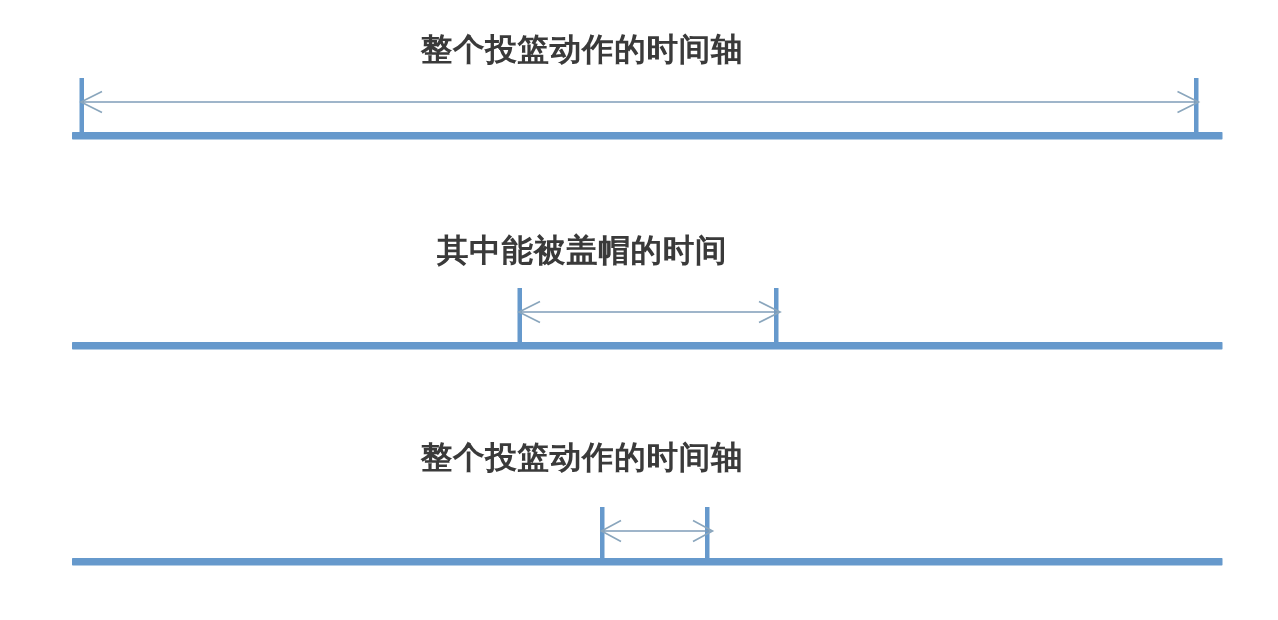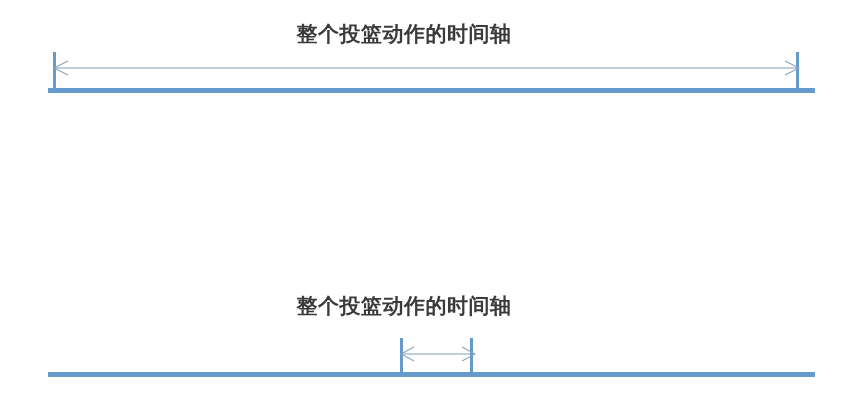--- a/index.html
+++ b/index.html
@@ -30,21 +30,21 @@
     left: 0;
     width: 852px;
   }
   .section-1 { top: 0px;   height: 140px; }
   .section-2 { top: 140px; height: 136px; }
   .section-3 { top: 276px; height: 137px; }
 
   
   .title {
     position: absolute;
-    left: 16px;
+    left: 0;
     width: 776px;
     text-align: center;
     font-size: 21px;
     font-weight: bold;
     color: #3a3a3a;
     letter-spacing: 0.5px;
     line-height: 24px;
     white-space: nowrap;
   }
   .section-1 .title { top: 22px; }
@@ -109,20 +109,39 @@
       <svg class="arrow-svg" style="left:50px; top:58px;" width="752" height="20">
         <line class="arrow-line" x1="5" y1="10" x2="748" y2="10"></line>
         <polyline class="arrow-head" points="18,3 4,10 18,17"></polyline>
         <polyline class="arrow-head" points="735,3 749,10 735,17"></polyline>
       </svg>
     </div>
 
     <div class="baseline"></div>
   </div>
 
+  <div class="section section-2">
+
+    <div class="title">其中能被盖帽的时间</div>
+
+    <div class="span-group">
+
+      <div class="tick" style="left:345px; top:52px; height:38px;"></div>
+
+      <div class="tick" style="left:516px; top:52px; height:38px;"></div>
+
+      <svg class="arrow-svg" style="left:342px; top:58px;" width="182" height="20">
+        <line class="arrow-line" x1="5" y1="10" x2="177" y2="10"></line>
+        <polyline class="arrow-head" points="18,3 4,10 18,17"></polyline>
+        <polyline class="arrow-head" points="164,3 178,10 164,17"></polyline>
+      </svg>
+    </div>
+
+    <div class="baseline"></div>
+  </div>
 
   <div class="section section-3">
 
     <div class="title">整个投篮动作的时间轴</div>
 
     <div class="span-group">
 
       <div class="tick" style="left:400px; top:62px; height:36px;"></div>
 
       <div class="tick" style="left:470px; top:62px; height:36px;"></div>

